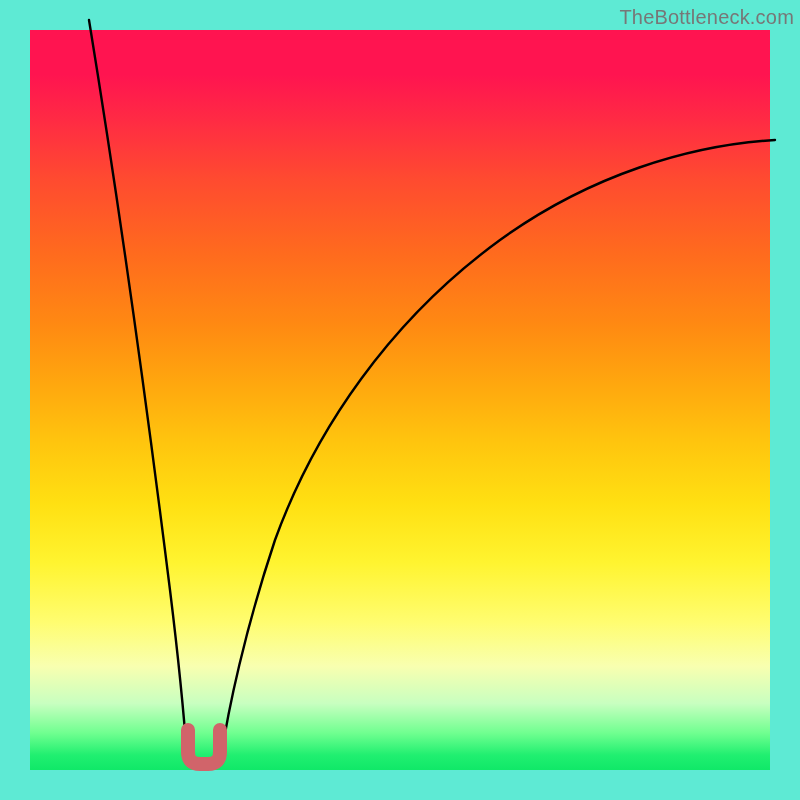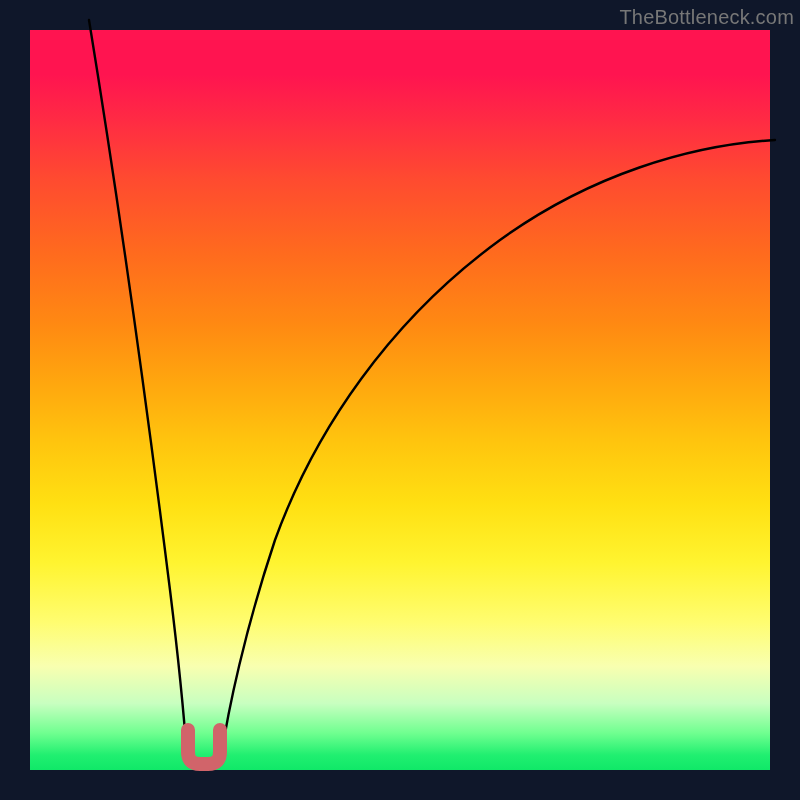--- a/index.html
+++ b/index.html
@@ -10,21 +10,21 @@
     background: #000;
     overflow: hidden;
     font-family: Arial, Helvetica, sans-serif;
   }
   .frame {
     position: absolute;
     top: 0;
     left: 0;
     width: 800px;
     height: 800px;
-    background: #0f172a;
+    background: #5eead4;
   }
   .plot-area {
     position: absolute;
     left: 30px;
     top: 30px;
     width: 740px;
     height: 740px;
     
     background: linear-gradient(to bottom,
       #ff1450 0%,

